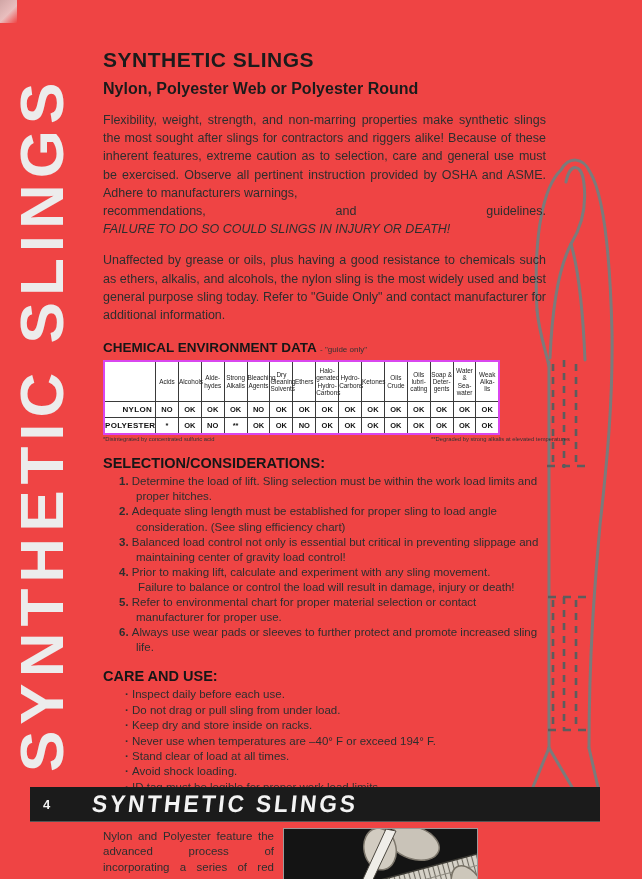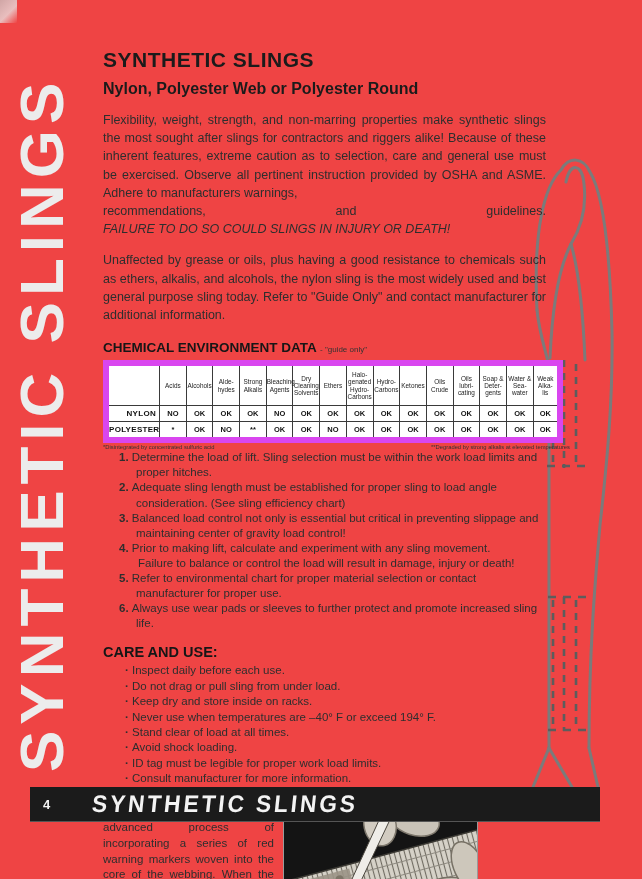--- a/index.html
+++ b/index.html
@@ -27,22 +27,22 @@
   .content { position:absolute; left:103px; top:48px; width:467px; z-index:2; }
   h1.title { margin:0; font-size:21px; letter-spacing:.5px; color:#1b1b1b; }
   h2.subtitle { margin:8px 0 0 0; font-size:16px; color:#1b1b1b; }
   p.body { width:443px; margin:13px 0 0 0; font-size:12.5px; line-height:18.2px; text-align:justify; }
   .spread-line { width:443px; display:flex; justify-content:space-between; font-size:12.5px; line-height:18.2px;text-align:center; }
   p.warning { width:443px; margin:0; font-style:italic; font-size:12.5px; line-height:18.2px; }
 
   h3.chem-heading { margin:16px 0 5px 0; font-size:13.5px; color:#161616; }
   h3.chem-heading .note { font-size:8px; font-weight:normal; color:#333; }
 
-  table.chem { border-collapse:collapse; table-layout:fixed; width:460px; background:#fff;
-               position:relative; z-index:2; border:6px solid #d946ef; }
+  table.chem { border-collapse:collapse; table-layout:fixed; width:397px; background:#fff;
+               position:relative; z-index:2; border:2px solid #d946ef; }
   table.chem th, table.chem td { border:1px solid #3a3a3a; }
   table.chem thead th {
     font-size:6.4px; font-weight:normal; line-height:7.4px; white-space:pre-line;
     text-align:center; vertical-align:middle; height:37px; padding:1px 0; color:#222;
   }
   table.chem th.corner { width:50px; }
   table.chem tbody th.row-label {
     font-size:8px; font-weight:bold; text-align:right; padding:0 3px 0 0; height:15px; color:#111; letter-spacing:.3px;
   }
   table.chem tbody td { font-size:7.5px; font-weight:bold; text-align:center; height:15px; padding:0; color:#111; }
@@ -204,20 +204,21 @@
             <td>OK</td>
             <td>OK</td>
           </tr>
         </tbody>
     </table>
     <div class="footnotes">
       <span>*Disintegrated by concentrated sulfuric acid</span>
       <span>**Degraded by strong alkalis at elevated temperatures</span>
     </div>
 
+    <h3 class="section-heading">SELECTION/CONSIDERATIONS:</h3>
     <ol class="selection">
         <li><span class="num">1. </span>Determine the load of lift.  Sling selection must be within the work load limits and proper hitches.</li>
         <li><span class="num">2. </span>Adequate sling length must be established for proper sling to load angle consideration.  (See sling efficiency chart)</li>
         <li><span class="num">3. </span>Balanced load control not only is essential but critical in preventing slippage and maintaining center of gravity load control!</li>
         <li><span class="num">4. </span>Prior to making lift, calculate and experiment with any sling movement.<span class="sub">Failure to balance or control the load will result in damage, injury or death!</span></li>
         <li><span class="num">5. </span>Refer to environmental chart for proper material selection or contact manufacturer for proper use.</li>
         <li><span class="num">6. </span>Always use wear pads or sleeves to further protect and promote increased sling life.</li>
       </ol>
 
     <h3 class="section-heading">CARE AND USE:</h3>

